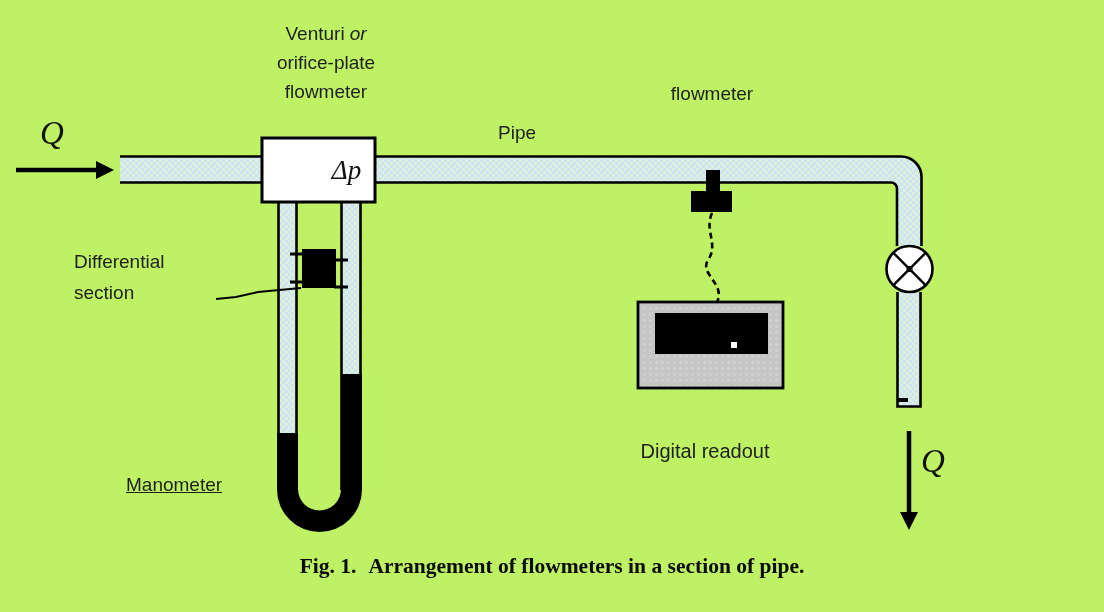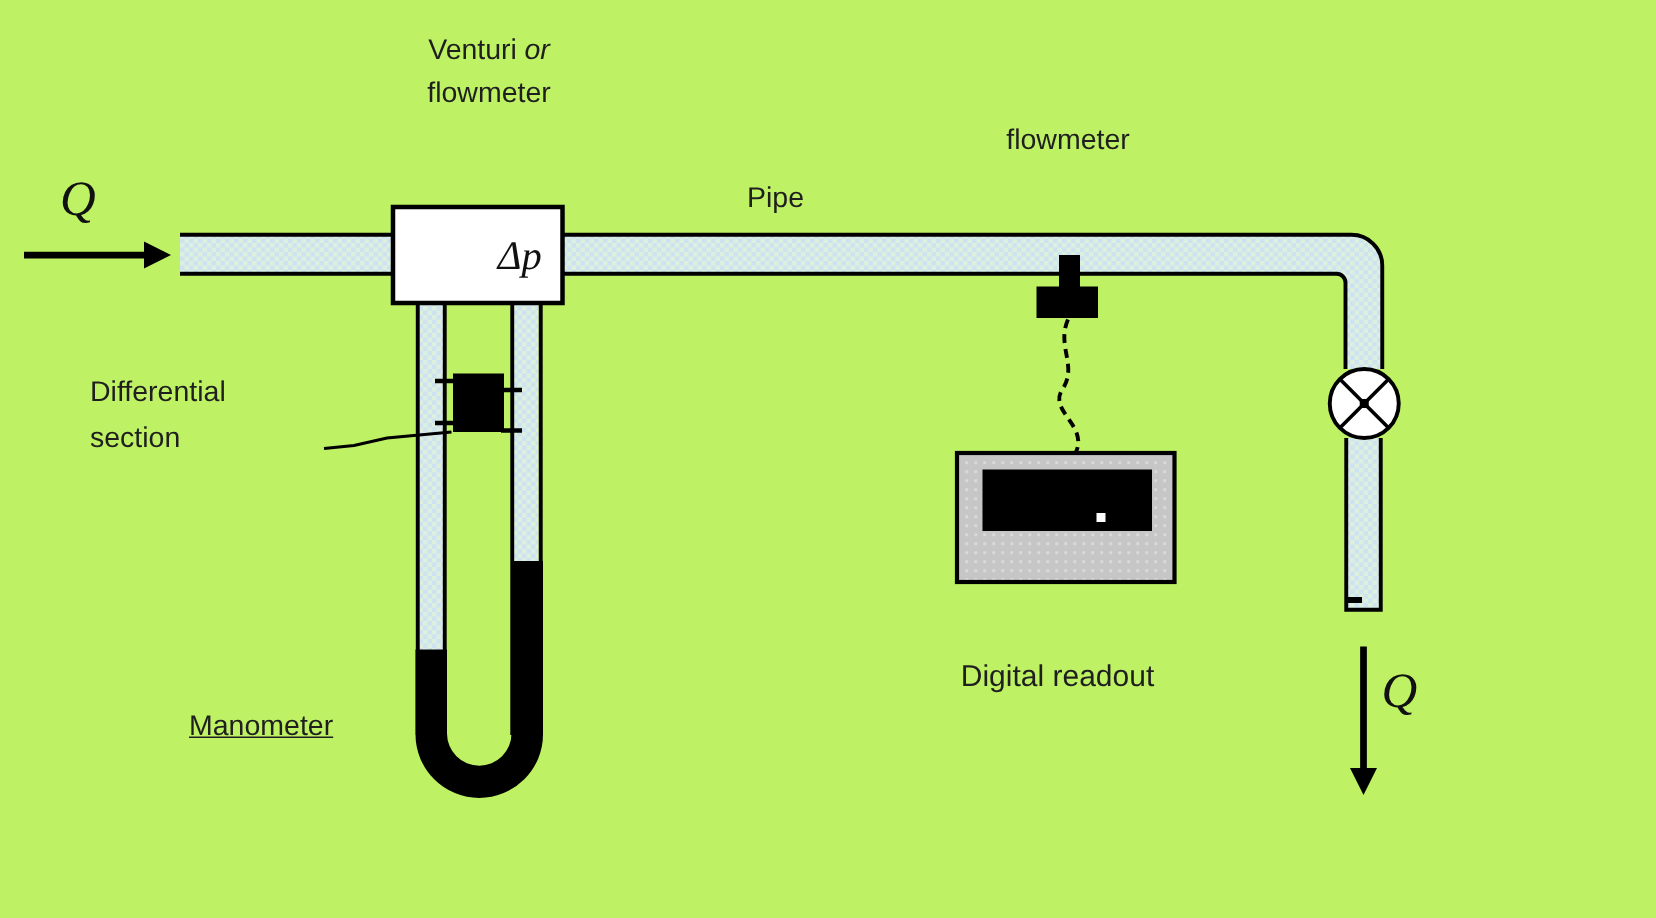--- a/index.html
+++ b/index.html
@@ -76,38 +76,42 @@
 
     <line x1="16" y1="170" x2="97" y2="170" stroke="#000" stroke-width="4.5"></line>
     <polygon points="96,161 114,170 96,179" fill="#000"></polygon>
 
     <line x1="909" y1="431" x2="909" y2="513" stroke="#000" stroke-width="4.5"></line>
     <polygon points="900,512 918,512 909,530" fill="#000"></polygon>
   </svg>
 
   <div class="lbl center" style="left:225px;top:19px;width:202px;line-height:29px;">
     <div><span>Venturi</span><span class="it">or</span></div>
+    <div>orifice-plate</div>
     <div>flowmeter</div>
   </div>
 
   <div class="lbl center" style="left:472px;top:119px;width:90px;">Pipe</div>
 
   <div class="lbl center" style="left:612px;top:80px;width:200px;">
     <div>flowmeter</div>
   </div>
 
   <div class="dp">Δp</div>
 
   <div class="q" style="left:40px;top:116px;">Q</div>
   <div class="q" style="left:921px;top:444px;">Q</div>
 
-  <div class="lbl" style="left:60px;top:246px;line-height:31px;">
+  <div class="lbl" style="left:74px;top:246px;line-height:31px;">
     <div>Differential</div>
     <div>section</div>
   </div>
 
   <div class="lbl" style="left:126px;top:471px;text-decoration:underline;">Manometer</div>
 
   <div class="lbl center" style="left:605px;top:397px;width:200px;font-size:20px;margin-top:40px;">Digital readout</div>
 
 
+  <div class="caption">
+    <span class="pfx">Fig. 1.</span><span>Arrangement of flowmeters in a section of pipe.</span>
+  </div>
 
 </div>
 
 </body></html>

